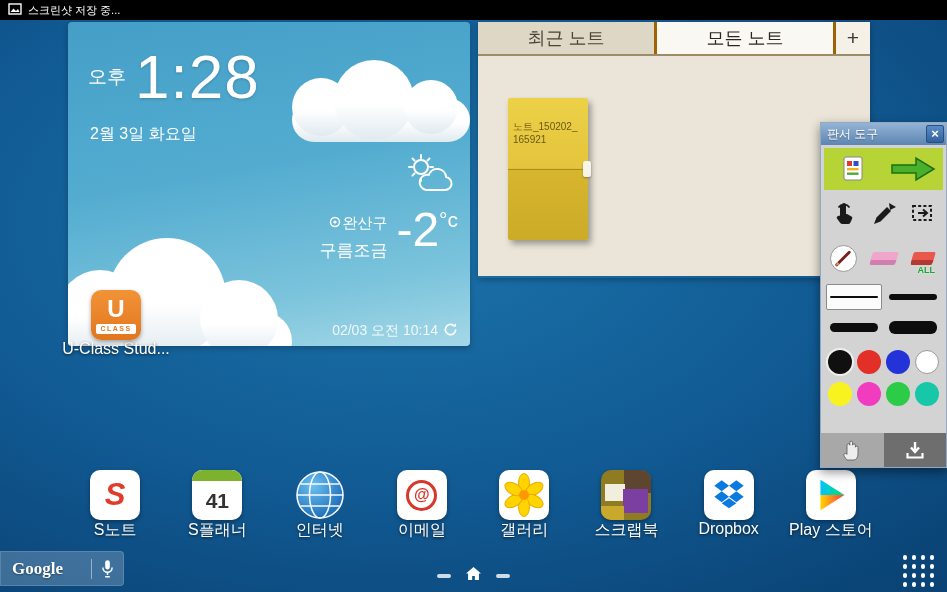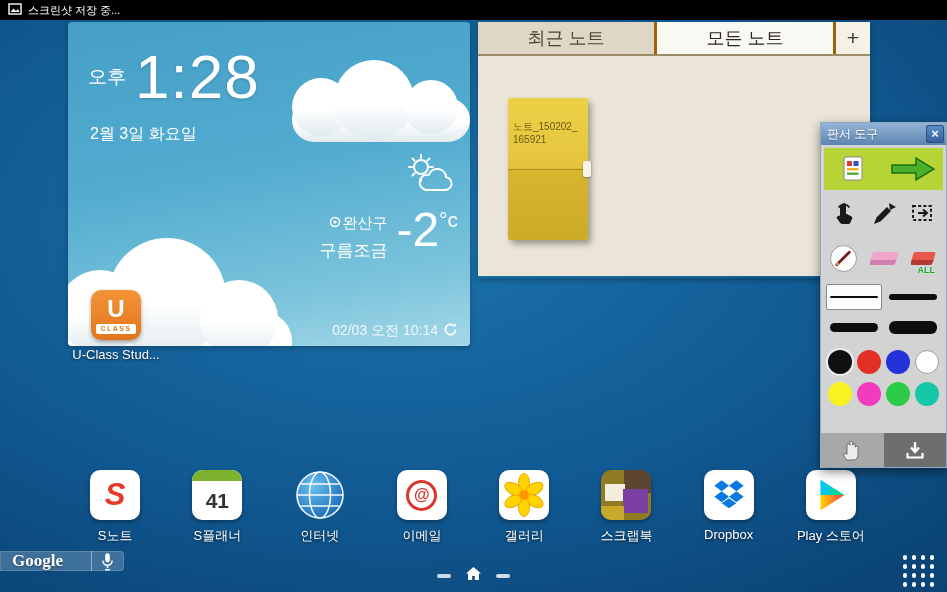--- a/index.html
+++ b/index.html
@@ -78,39 +78,39 @@
 .p-footer{position:absolute;left:0;bottom:0;width:100%;height:34px;display:flex}
 .f-cell{flex:1;display:flex;align-items:center;justify-content:center}
 .f-palm{background:#a8a8a8}
 .f-save{background:#6e6e6e}
 
 .uclass-wrap{position:absolute;left:62px;top:290px;width:108px;text-align:center}
 .icon-sq{width:50px;height:50px;border-radius:10px;position:relative;box-shadow:0 2px 4px rgba(0,0,0,.35)}
 .uclass-icon{margin:0 auto;background:linear-gradient(180deg,#f29338,#e2761c);display:flex;flex-direction:column;align-items:center;justify-content:center}
 .uclass-u{font-size:24px;font-weight:bold;color:#fff;line-height:1}
 .uclass-band{margin-top:3px;width:40px;height:10px;background:#fff;border-radius:2px;font-size:7px;font-weight:bold;color:#e2761c;line-height:10px;letter-spacing:1.5px;text-align:center}
-.shortcut-label,.dock-label{margin-top:7px;font-size:13px;color:#fff;text-shadow:0 1px 3px rgba(0,0,0,.7)}
+.shortcut-label,.dock-label{font-size:16px;color:#fff;text-shadow:0 1px 3px rgba(0,0,0,.7)}
 .dock{position:absolute;left:64px;top:470px;width:818px;display:flex}
 .dock-item{width:102.25px;text-align:center}
 .dock-item .icon-sq{margin:0 auto;background:#fff;display:flex;align-items:center;justify-content:center;overflow:hidden}
 .s-letter{font-size:31px;font-weight:bold;color:#e23b2a;font-style:italic}
 .planner{flex-direction:column;justify-content:flex-start}
 .cal-band{width:100%;height:11px;background:#7db22f;border-radius:10px 10px 0 0;flex:none}
 .cal-day{flex:1;display:flex;align-items:center;justify-content:center;font-size:21px;color:#333;font-weight:bold;width:100%}
 .globe-sq{box-shadow:none;background:transparent !important;overflow:visible}
 .at-ring{width:31px;height:31px;border:3px solid #d8382c;border-radius:50%;display:flex;align-items:center;justify-content:center}
 .at-sym{font-size:16px;font-weight:bold;color:#d8382c}
 .scrapbook{background:#8f7c22 !important}
 .sb{position:absolute}
 .sb-brown{right:0;top:0;width:55%;height:46%;background:#5e4530}
 .sb-purple{right:3px;top:38%;width:50%;height:48%;background:#7b3fa2}
 .sb-white{left:4px;top:28%;width:40%;height:34%;background:#f2eedd}
 .sb-yellow{left:0;bottom:0;width:45%;height:28%;background:#c9a92b}
 
-.google-widget{position:absolute;left:0;top:551px;width:124px;height:20px;background:rgba(175,200,220,.30);border-radius:0 4px 4px 0;display:flex;align-items:center;box-shadow:inset 0 0 0 1px rgba(255,255,255,.15);z-index:30}
+.google-widget{position:absolute;left:0;top:551px;width:124px;height:35px;background:rgba(175,200,220,.30);border-radius:0 4px 4px 0;display:flex;align-items:center;box-shadow:inset 0 0 0 1px rgba(255,255,255,.15);z-index:30}
 .google-logo{padding-left:12px;font-family:"Liberation Serif",serif;font-size:17px;font-weight:bold;color:#fff;text-shadow:0 1px 2px rgba(0,0,0,.4);flex:1}
 .gw-divider{width:1px;height:20px;background:rgba(255,255,255,.45);margin-right:9px}
 .mic-btn{padding-right:10px;display:flex;align-items:center}
 .page-indicator{position:absolute;left:0;right:0;top:566px;display:flex;align-items:center;justify-content:center;gap:14px}
 .pi-dash{width:14px;height:4px;border-radius:2px;background:rgba(255,255,255,.8)}
 .apps-grid{position:absolute;right:11px;top:553px;display:grid;grid-template-columns:repeat(4,auto);gap:4.5px;padding:2px}
 .apps-grid i{width:4.5px;height:4.5px;border-radius:50%;background:#fff;display:block}
 </style>
 </head>
 <body>

